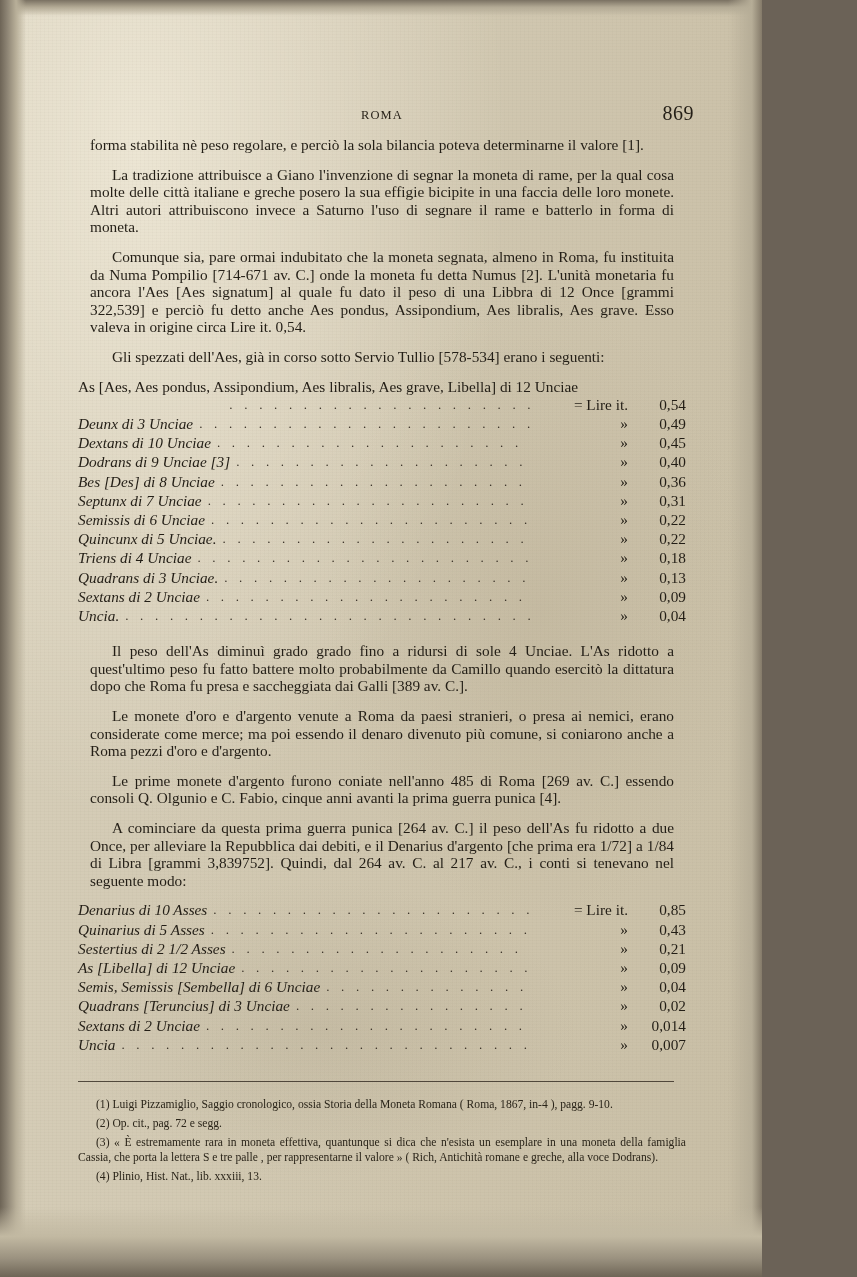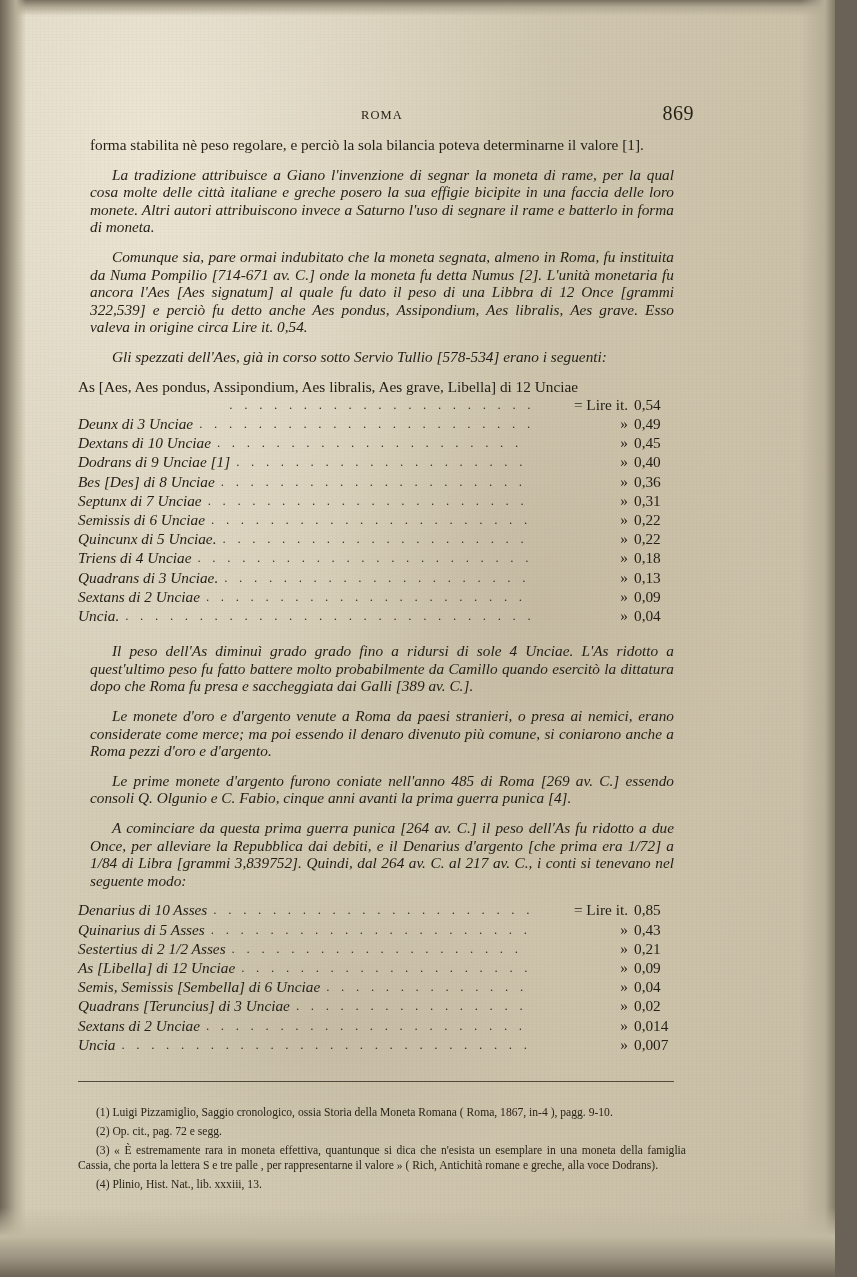--- a/index.html
+++ b/index.html
@@ -8,21 +8,21 @@
     background: #6b6257;
   }
   body {
     width: 857px;
     height: 1277px;
     overflow: hidden;
     font-family: "Liberation Serif", serif;
   }
   .page {
     position: relative;
-    width: 835px;
+    width: 762px;
     height: 1277px;
     background: #cfc6b0;
     background-image:
       radial-gradient(ellipse at 18% 12%, rgba(255,250,235,0.55) 0%, rgba(255,250,235,0) 42%),
       radial-gradient(ellipse at 78% 65%, rgba(205,195,170,0.45) 0%, rgba(205,195,170,0) 55%),
       linear-gradient(100deg, #d7cfba 0%, #d3cab4 35%, #cdc3ab 70%, #c6bca3 100%);
     overflow: hidden;
   }
   
   .edge-left {
@@ -94,21 +94,21 @@
 
   p.body {
     margin: 12px;
     font-size: 15.3px;
     line-height: 17.6px;
     text-align: justify;
     text-justify: inter-word;
     color: #231e16;
     hyphens: none;
   }
-  p.body.indent { text-indent: 22px; font-style: italic; }
+  p.body.indent { text-indent: 22px; }
   p.first { margin-top: 6px; }
 
   i, .it { font-style: italic; }
 
   .table-block {
     margin-top: 3px;
     font-size: 15.3px;
     line-height: 18.2px;
     color: #231e16;
   }
@@ -132,34 +132,34 @@
   }
   .trow .eq {
     flex: 0 0 auto;
     padding: 0 6px 0 2px;
     text-align: right;
     width: 96px;
   }
   .trow .val {
     flex: 0 0 auto;
     width: 52px;
-    text-align: left;
+    text-align: right;
   }
   .sub-row { display: flex; align-items: baseline; }
 
   .rule {
     margin: 26px 0 0 0;
     width: 596px;
     height: 1px;
     background: #3b3328;
     opacity: 0.85;
   }
 
   .notes {
-    margin-top: 24px;
+    margin-top: 16px;
     font-size: 11.6px;
     line-height: 14.2px;
     color: #2a2419;
     text-align: justify;
   }
   .notes p { margin: 0 0 5px 0; text-indent: 18px; }
 </style>
 </head>
 <body>
 
@@ -199,21 +199,21 @@
         <span class="eq">»</span>
         <span class="val">0,49</span>
       </div>
       <div class="trow">
         <span class="lead-label it">Dextans di 10 Unciae</span>
         <span class="dots">. . . . . . . . . . . . . . . . . . . . . . . . . . . . . . . . . . . .</span>
         <span class="eq">»</span>
         <span class="val">0,45</span>
       </div>
       <div class="trow">
-        <span class="lead-label it">Dodrans di 9 Unciae [1]</span>
+        <span class="lead-label it">Dodrans di 9 Unciae [3]</span>
         <span class="dots">. . . . . . . . . . . . . . . . . . . . . . . . . . . . . . . . . . . .</span>
         <span class="eq">»</span>
         <span class="val">0,40</span>
       </div>
       <div class="trow">
         <span class="lead-label it">Bes [Des] di 8 Unciae</span>
         <span class="dots">. . . . . . . . . . . . . . . . . . . . . . . . . . . . . . . . . . . .</span>
         <span class="eq">»</span>
         <span class="val">0,36</span>
       </div>

